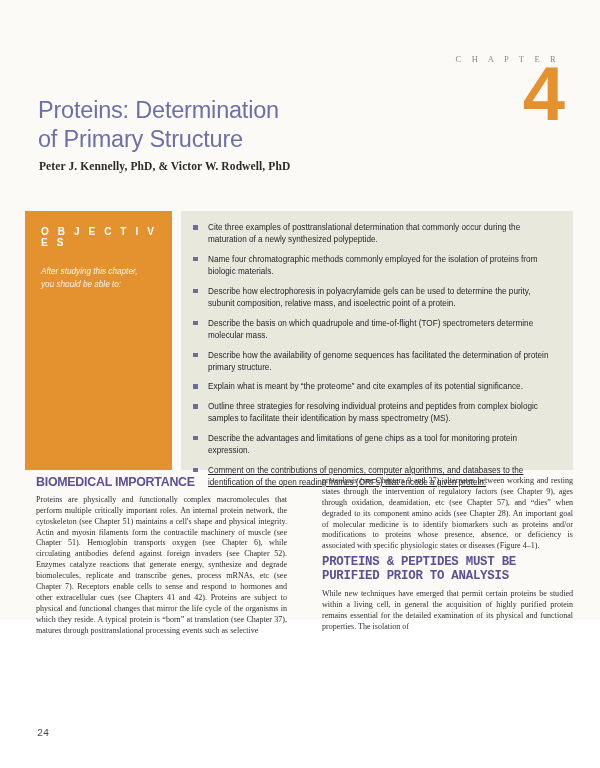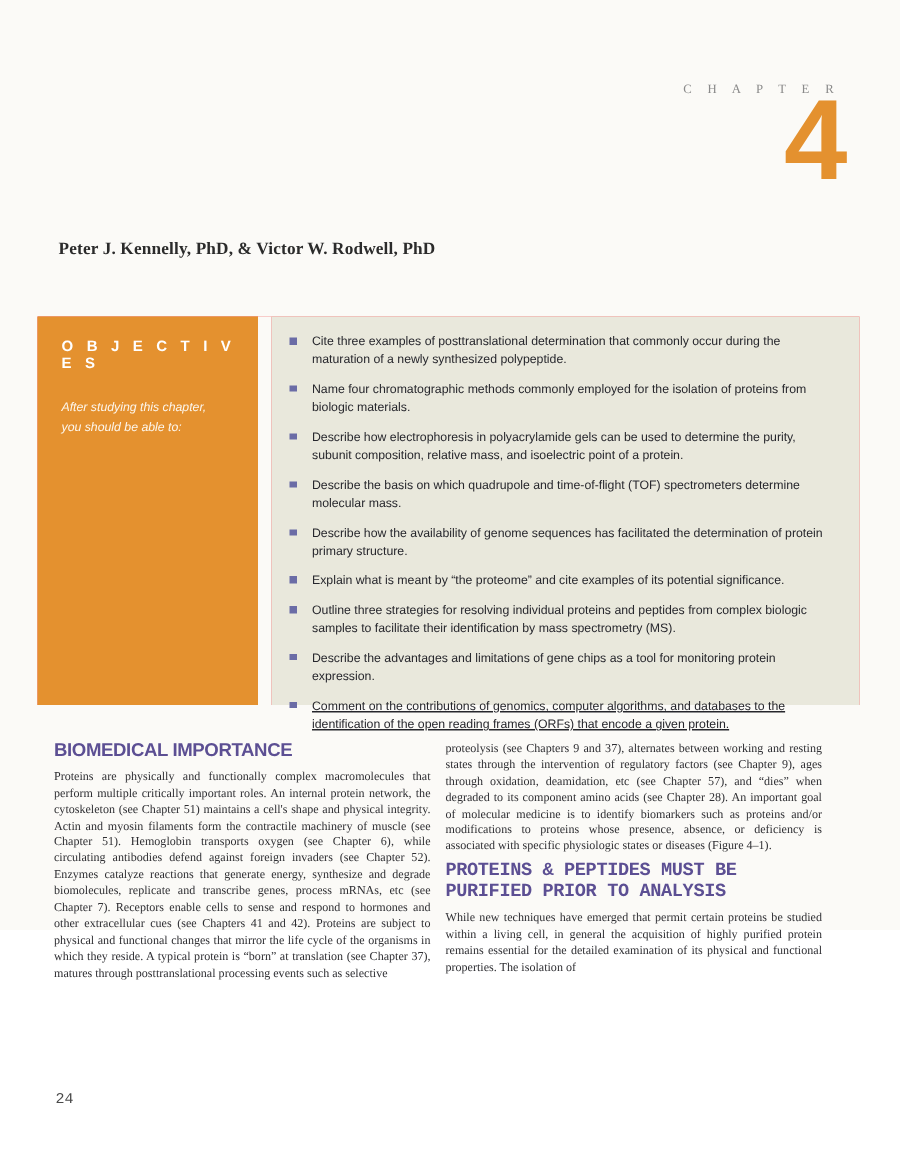--- a/index.html
+++ b/index.html
@@ -75,21 +75,21 @@
   }
 
   
   .objectives {
     position: absolute;
     left: 25px;
     top: 211px;
     width: 548px;
     height: 259px;
     display: flex;
-    background: #ef4444;
+    background: #5eead4;
   }
   .obj-left {
     width: 147px;
     background: #e4912f;
     position: relative;
     flex: 0 0 147px;
     padding: 15px 14px 0 16px;
     box-sizing: border-box;
   }
   .obj-title {
@@ -139,25 +139,25 @@
     top: 3px;
     width: 4.5px;
     height: 4.5px;
     background: #6b6ca6;
   }
 
   
   .body-area {
     position: absolute;
     left: 36px;
-    top: 494px;
+    top: 476px;
     width: 528px;
     height: 238px;
     display: flex;
-    gap: 10px;
+    gap: 35px;
   }
   .col {
     width: 251px;
     flex: 0 0 251px;
   }
   .sec-head {
     font-family: "Liberation Sans", sans-serif;
     font-size: 12.4px;
     font-weight: bold;
     color: #5c4f93;
@@ -189,20 +189,24 @@
   }
 </style>
 </head>
 <body>
 
 <div class="page">
 
   <div class="header">
     <div class="chapter-kicker">C H A P T E R</div>
     <div class="chapter-number">4</div>
+    <h1 class="chapter-title">
+      <span class="line">Proteins: Determination</span>
+      <span class="line">of Primary Structure</span>
+    </h1>
     <div class="authors">Peter J. Kennelly, PhD, &amp; Victor W. Rodwell, PhD</div>
   </div>
 
   <div class="objectives">
     <div class="obj-left">
       <div class="obj-title">O B J E C T I V E S</div>
       <div class="obj-sub">After studying this chapter, you should be able to:</div>
     </div>
     <div class="obj-divider"></div>
     <div class="obj-right">

